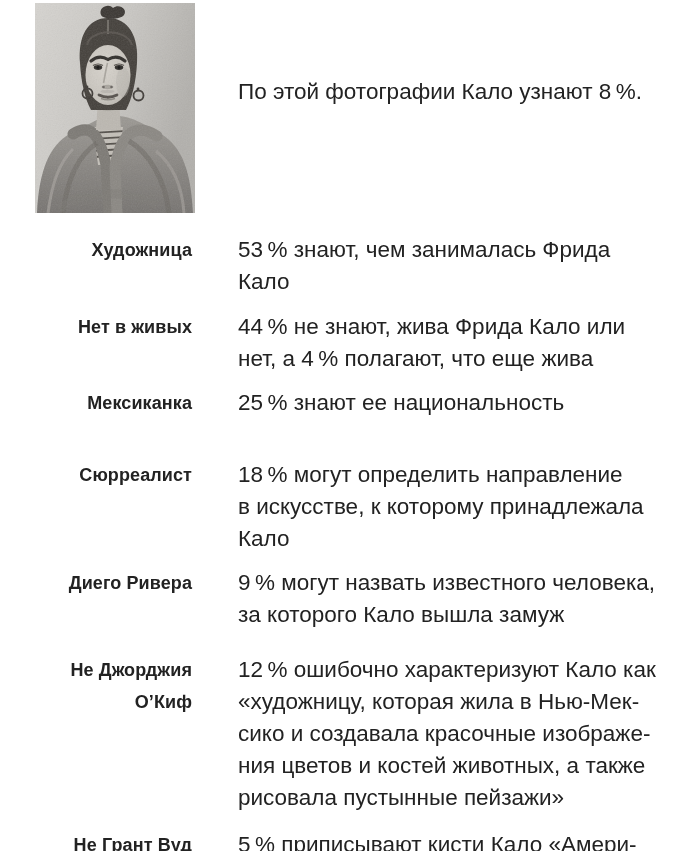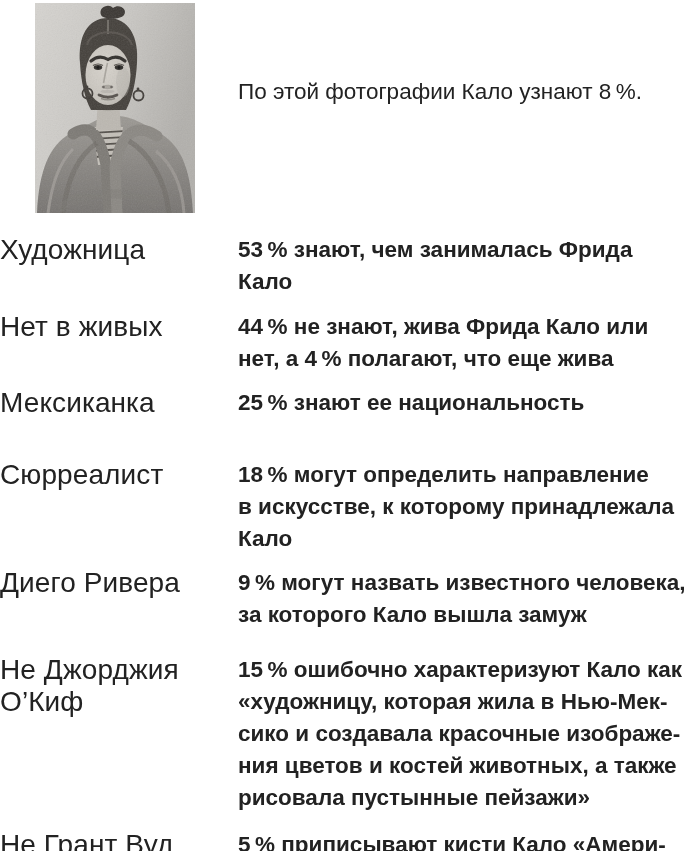--- a/index.html
+++ b/index.html
@@ -10,26 +10,26 @@
   }
   .photo{position:absolute;left:35px;top:3px;width:160px;height:210px;margin:0;padding:0;}
   .photo svg{display:block;}
   .caption{
     position:absolute;left:238px;top:76px;margin:0;width:450px;
     font-size:22.5px;line-height:32px;white-space:pre-line;
   }
   .fact-list{position:absolute;left:0;top:234px;width:700px;}
   .fact-row{display:flex;align-items:flex-start;}
   .fact-label{
-    width:192px;flex:0 0 192px;text-align:left;font-weight:normal;
-    font-size:28px;line-height:32px;white-space:pre-line;letter-spacing:0.1px;
+    width:192px;flex:0 0 192px;text-align:right;font-weight:bold;
+    font-size:18px;line-height:32px;white-space:pre-line;letter-spacing:0.1px;
   }
   .fact-text{
     margin-left:46px;width:478px;
-    font-size:22.5px;line-height:32px;white-space:pre-line;font-weight:bold;
+    font-size:22.5px;line-height:32px;white-space:pre-line;
   }
   .mb13{margin-bottom:13px}
   .mb12{margin-bottom:12px}
   .mb22{margin-bottom:40px}
   .mb11{margin-bottom:23px}
   .mb5{margin-bottom:15px}
 </style>
 </head>
 <body>
 
@@ -151,21 +151,21 @@
 
     <div class="fact-row mb11">
       <div class="fact-label">Диего Ривера</div>
       <div class="fact-text">9 % могут назвать известного человека,
 за которого Кало вышла замуж</div>
     </div>
 
     <div class="fact-row mb5">
       <div class="fact-label">Не Джорджия
 О’Киф</div>
-      <div class="fact-text">15 % ошибочно характеризуют Кало как
+      <div class="fact-text">12 % ошибочно характеризуют Кало как
 «художницу, которая жила в Нью-Мек-
 сико и создавала красочные изображе-
 ния цветов и костей животных, а также
 рисовала пустынные пейзажи»</div>
     </div>
 
     <div class="fact-row">
       <div class="fact-label">Не Грант Вуд</div>
       <div class="fact-text">5 % приписывают кисти Кало «Амери-
 канскую готику»</div>

